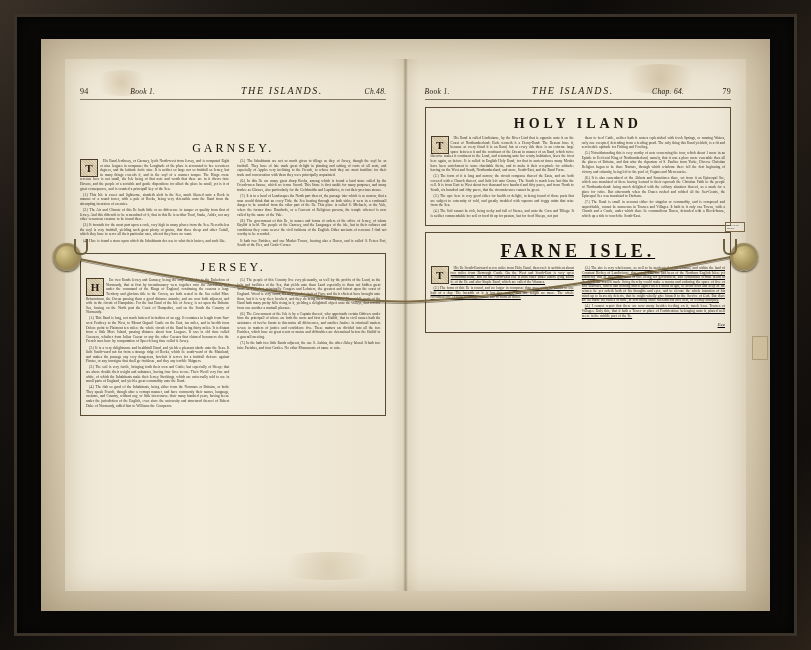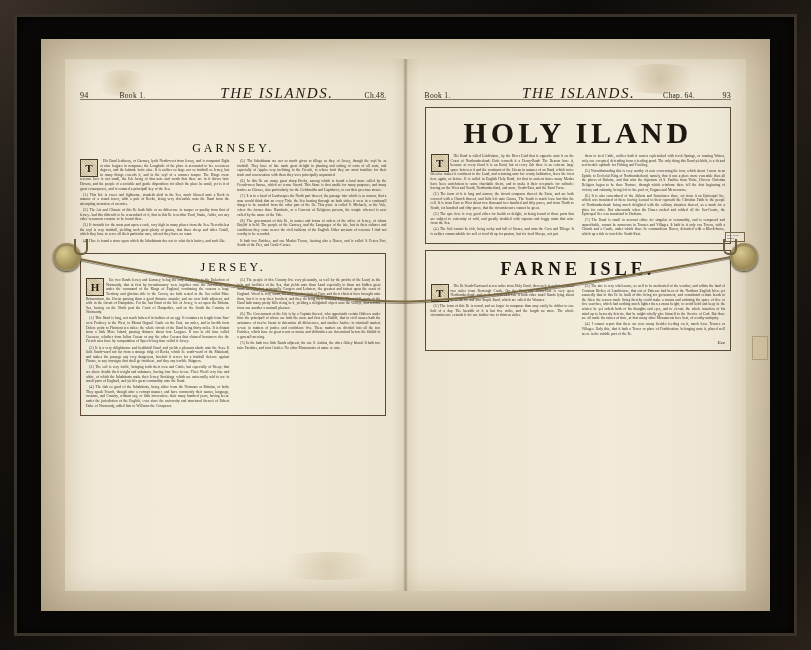--- a/index.html
+++ b/index.html
@@ -43,32 +43,32 @@
   
   .page{position:absolute;top:0;bottom:0;box-sizing:border-box;}
   .page.left{left:2.2%;width:45%;}
   .page.right{right:2.2%;width:45%;}
 
   .runhead{
     position:absolute;top:26px;left:0;right:0;
     display:flex;justify-content:space-between;align-items:baseline;
     font-size:7.5px;color:#241c12;letter-spacing:.3px;
   }
-  .runhead .mid{font-size:15px;font-variant:small-caps;letter-spacing:1.6px;font-style:italic;margin-left:44px;}
-  .runhead .side{}
+  .runhead .mid{font-size:10px;font-variant:small-caps;letter-spacing:1.6px;font-style:italic;margin-left:44px;}
+  .runhead .side{font-style:italic;}
   .folio{font-size:8px;color:#241c12;}
 
   .rule{position:absolute;left:0;right:0;height:1px;background:#4a3c2a;opacity:.65;}
 
   .title{
     text-align:center;font-variant:small-caps;letter-spacing:3px;
     color:#1d1710;
   }
   .title.sm{font-size:12px;margin:2px 0 3px;}
-  .title.lg{font-size:30px;letter-spacing:4px;margin:4px 0 4px;font-weight:700;}
+  .title.lg{font-size:14px;letter-spacing:4px;margin:4px 0 4px;font-weight:700;}
 
   .cols{display:flex;gap:8px;}
   .col{flex:1;}
   .body{
     font-size:3.6px;line-height:4.6px;text-align:justify;color:#3a2e20;
     hyphens:auto;word-spacing:.2px;
   }
   .body p{margin:0 0 1.5px;text-indent:3px;}
   .dropcap{
     float:left;width:16px;height:16px;margin:0 2px 0 0;
@@ -172,21 +172,21 @@
               </div>
             </div>
           </div>
         </div>
 
         <div class="page right">
           <div class="runhead">
             <span class="side">Book 1.</span>
             <span class="mid">THE ISLANDS.</span>
             <span class="side">Chap. 64.</span>
-            <span class="folio">93</span>
+            <span class="folio">79</span>
           </div>
           <div class="rule" style="top:40px;"></div>
 
           <div style="position:absolute;top:44px;left:0;right:0;">
             <div class="boxed">
               <div class="title lg">HOLY ILAND</div>
               <div class="cols">
                 <div class="col">
                   <div class="body">
                     <span class="dropcap">T</span>
@@ -200,21 +200,21 @@
                   <div class="body">
                     <p>them to feed Cattle, neither hath it waters replenished with fresh Springs, or running Waters, only one excepted, defending from a feeding pond. The only thing this Iland yieldeth, is a fit and serviceable aptitude for Fishing and Fowling.</p>
                     <p>(5.) Notwithstanding this is very worthy of note concerning the four, which about 1 more in an Epistle to Ecclesial King of Northumberland, namely, that it was a place more venerable then all the places of Britaine, and that after the departure of S. Pauline from Yorke, Diverse Christian Religion began to be there Nurture, through which wisdome there fell the first beginning of victory and calamity, being left to the pool of, Pagans and Mercenaries.</p>
                     <p>(6.) It is also remembred of the Abbots and Sometimes there, set from it an Episcopal See, which was translated of these having learned to their reproach the Christian Faith to the people of Northumberland: being much delighted with the solitary situation thereof, as a mark for a place for retire. But afterwards when the Danes rushed and robbed all the Sea-Coasts, the Episcopal See was translated to Durham.</p>
                     <p>(7.) The Iland is small in account either for singular or commodity, and is composed and unprofitable, cannot be numerous in Townes and Villages. It hath in it only one Towne, with a Church and a Castle, under which there lie commodious Haven, defended with a Block-house, which up a tide to touch the South-East.</p>
                   </div>
                 </div>
               </div>
             </div>
 
-            <div class="boxed" style="margin-top:6px;">
+            <div class="boxed" style="margin-top:6px;text-decoration:underline;">
               <div class="title lg" style="font-size:18px;">FARNE ISLE.</div>
               <div class="cols">
                 <div class="col">
                   <div class="body">
                     <span class="dropcap">T</span>
                     <p>His Ile South-Eastward seven miles from Holy Iland, thereon it is sufficient about two miles from Borrough Castle. On the West and South-East is very open Northumberland, and on the North-East Isle it hath other small Ilands lying about it; of the Ile and also Staple Iland, which are called the Wamses.</p>
                     <p>(2.) The form of this Ile is round, and no larger in compasse than may easily be ridden to one half of a day. The breadth of it is but five miles, and the length no more. The whole circumference extends it for one further rise to thirteen miles.</p>
                   </div>
                 </div>
                 <div class="col">

